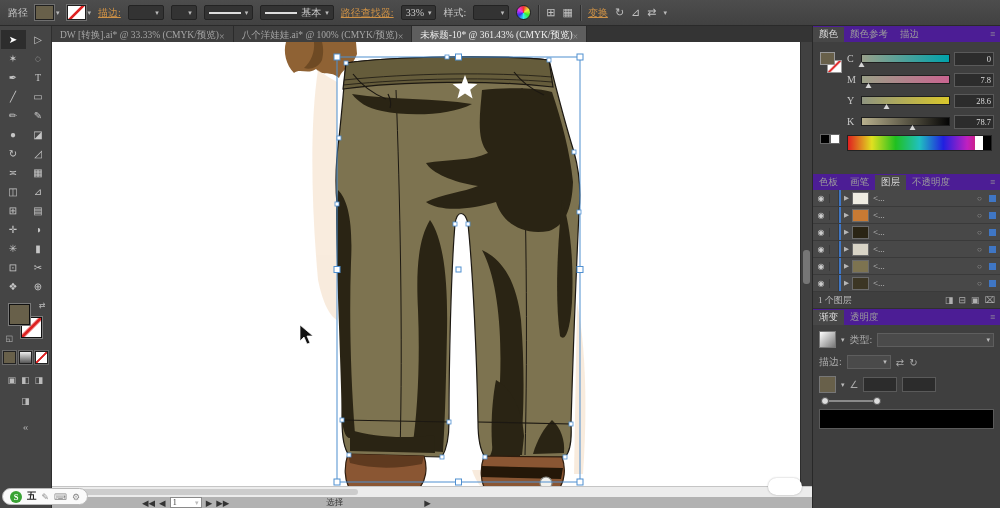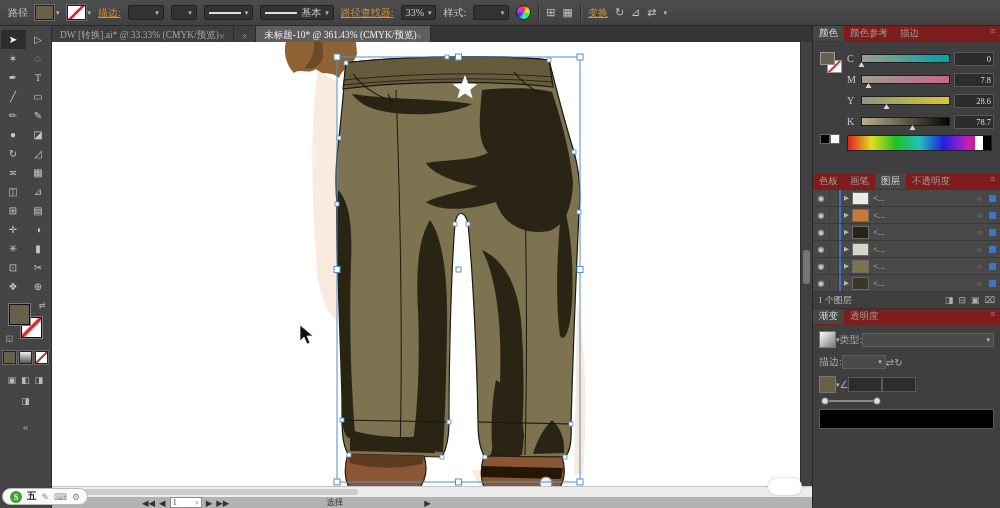--- a/index.html
+++ b/index.html
@@ -68,21 +68,21 @@
   
   .sogou{position:absolute;left:2px;top:488px;height:17px;background:#fafafa;border:1px solid #b9b9b9;border-radius:9px;
          display:flex;align-items:center;gap:5px;padding:0 7px;z-index:5;color:#555;box-sizing:border-box}
   .s-logo{width:12px;height:12px;border-radius:50%;background:#3aa335;color:#fff;font-weight:bold;font-size:8.5px;
           display:flex;align-items:center;justify-content:center}
   .s-wubi{color:#222;font-weight:bold;font-size:9.5px}
   .s-ico{font-size:9px;color:#888}
   
   .dock{position:absolute;left:812px;top:26px;width:188px;height:482px;background:#3f3f3f;border-left:1px solid #282828;
         box-sizing:border-box;display:flex;flex-direction:column}
-  .ptabs{height:16px;background:#7f1d1d;display:flex;align-items:flex-start;flex-shrink:0}
+  .ptabs{height:16px;background:#4c1d95;display:flex;align-items:center;flex-shrink:0}
   .ptab{height:15px;line-height:15px;padding:0 6px;color:#9c9c9c;font-size:9.5px;white-space:nowrap}
   .ptab.active{background:#474747;color:#ddd}
   .pmenu{margin-left:auto;color:#999;padding:0 5px;font-size:9px}
   .color-body{height:132px;position:relative;flex-shrink:0;padding:6px 6px 0 6px;box-sizing:border-box}
   .cfs-f{position:absolute;left:7px;top:10px;width:13px;height:11px;background:var(--c-fill-swatch);border:1px solid #999;z-index:2}
   .cfs-s{position:absolute;left:14px;top:18px;width:13px;height:11px;border:1px solid #999;
          background:linear-gradient(135deg,#fff 40%,#d22 48%,#d22 52%,#fff 60%)}
   .bw{position:absolute;left:7px;top:92px;display:flex}
   .bw div{width:8px;height:8px;border:1px solid #666}
   .channels{margin-left:28px}
@@ -108,21 +108,21 @@
   .l-bar{width:2px;height:100%;background:#3f76c4}
   .l-exp{width:11px;text-align:center;color:#b5b5b5;font-size:6.5px}
   .l-thumb{width:15px;height:11px;border:1px solid #6a6a6a}
   .l-label{flex:1;padding-left:4px;color:#c9c9c9;font-size:9px}
   .l-target{width:12px;color:#9a9a9a;font-size:8px}
   .l-chip{width:7px;height:7px;background:#3f76c4;margin-right:4px}
   .layers-footer{height:16px;display:flex;align-items:center;padding:0 5px;color:#bcbcbc;font-size:9px;gap:6px;
                  border-bottom:1px solid #303030;flex-shrink:0}
   .lf-icons{margin-left:auto;display:flex;gap:5px;color:#b0b0b0;font-size:9px}
   .grad-body{padding:6px;color:#aaa;flex-shrink:0}
-  .g-row{display:flex;align-items:center;margin-bottom:7px}
+  .g-row{display:flex;align-items:center;gap:5px;margin-bottom:7px}
   .g-thumb{width:15px;height:15px;border:1px solid #777;background:linear-gradient(135deg,#fff,#777)}
   .g-thumb2{width:15px;height:15px;border:1px solid #777;background:var(--c-fill-swatch)}
   .g-dd{flex:1;height:14px;background:#4a4a4a;border:1px solid #5e5e5e;display:flex;align-items:center;
         justify-content:flex-end;padding:0 3px;box-sizing:border-box}
   .g-dd.small{flex:0 0 44px}
   .g-field{width:32px;height:13px;background:#2c2c2c;border:1px solid #5a5a5a}
   .g-mini{width:56px;height:2px;background:#8a8a8a;position:relative;margin-left:4px}
   .g-mini i{position:absolute;top:-3px;width:6px;height:6px;border-radius:50%;background:#ddd;border:1px solid #555}
   .g-ramp{height:18px;background:#000;border:1px solid #5a5a5a;margin-top:6px}
   .pos-row{margin-top:auto;height:18px;border-top:1px solid #2c2c2c;display:flex;align-items:center;gap:6px;
@@ -181,20 +181,21 @@
     <span class="icon-btn">⇄</span>
     <span class="caret">▾</span>
   </div>
 
   <div class="tabbar">
     <span class="tab">
       <span>DW [转换].ai* @ 33.33% (CMYK/预览)</span>
       <span class="close">×</span>
     </span>
     <span class="tab">
+      <span>八个洋娃娃.ai* @ 100% (CMYK/预览)</span>
       <span class="close">×</span>
     </span>
     <span class="tab active">
       <span>未标题-10* @ 361.43% (CMYK/预览)</span>
       <span class="close">×</span>
     </span>
   </div>
 
   <div class="toolbox">
     <div class="tools">

